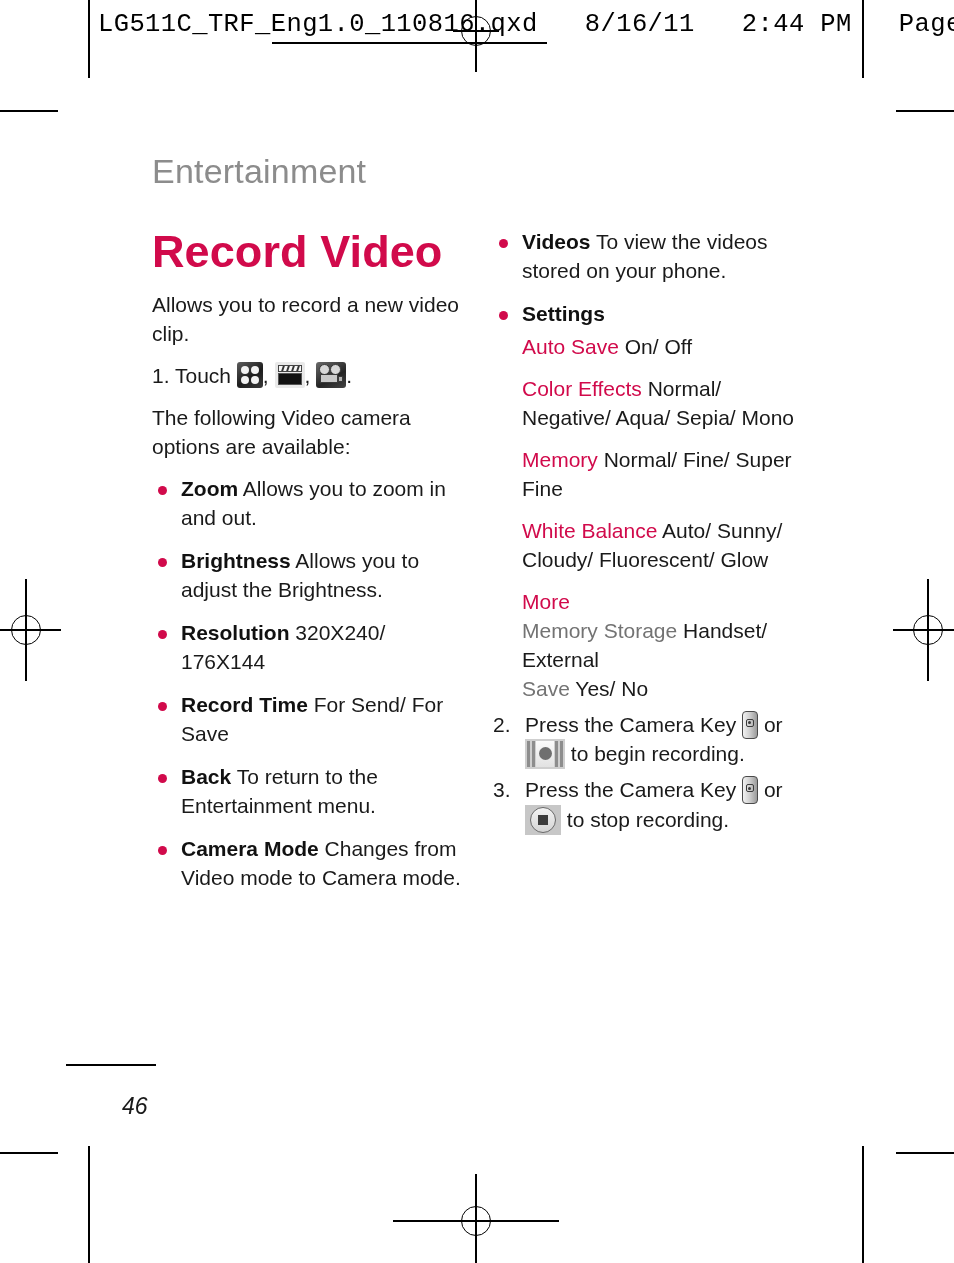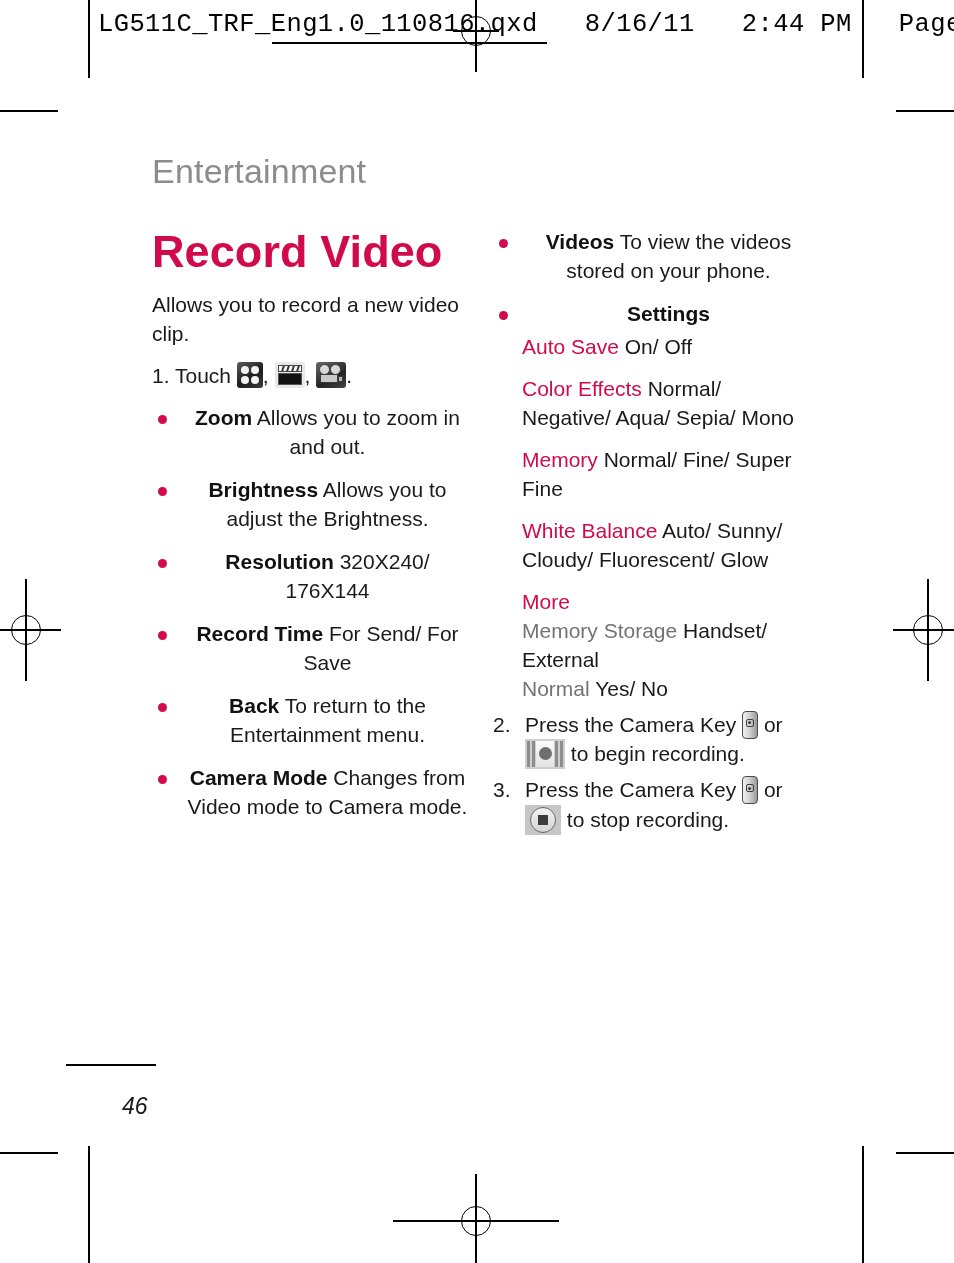--- a/index.html
+++ b/index.html
@@ -116,21 +116,20 @@
     margin: 0 0 13px 0;
     font-size: 21px;
     line-height: 1.38;
     color: #1a1a1a;
   }
 
   ul.bullets {
     list-style: none;
     margin: 0;
     padding: 0;
-    text-align: center;
   }
   ul.bullets > li {
     position: relative;
     padding-left: 29px;
     margin-bottom: 14px;
     font-size: 21px;
     line-height: 1.38;
     color: #1a1a1a;
   }
   ul.bullets > li::before {
@@ -413,20 +412,21 @@
 
     <p class="para">
       <span>1. Touch </span><span class="icn icn-grid"><i></i><i></i><i></i><i></i></span><span>, </span><span class="icn icn-clap"><span class="bar">
             <b></b>
             <b></b>
             <b></b>
             <b></b>
           </span><span class="body"></span></span><span>, </span><span class="icn icn-camcorder"><span class="reel"></span><span class="reel"></span><span class="box"></span><span class="lens"></span></span><span>.</span>
     </p>
 
+    <p class="para">The following Video camera options are available:</p>
 
     <ul class="bullets">
       <li><span class="term">Zoom</span><span> Allows you to zoom in and out.</span></li>
       <li><span class="term">Brightness</span><span> Allows you to adjust the Brightness.</span></li>
       <li><span class="term">Resolution</span><span>  320X240/ 176X144</span></li>
       <li><span class="term">Record Time</span><span>  For Send/ For Save</span></li>
       <li><span class="term">Back</span><span> To return to the Entertainment menu.</span></li>
       <li><span class="term">Camera Mode</span><span>  Changes from Video mode to Camera mode.</span></li>
     </ul>
   </div>
@@ -439,21 +439,21 @@
     </ul>
 
     <ul class="sub-list">
       <li><span class="sub-label">Auto Save</span><span>  On/ Off</span></li>
       <li><span class="sub-label">Color Effects</span><span>  Normal/ Negative/ Aqua/ Sepia/ Mono</span></li>
       <li><span class="sub-label">Memory</span><span>  Normal/ Fine/ Super Fine</span></li>
       <li><span class="sub-label">White Balance</span><span>  Auto/ Sunny/ Cloudy/ Fluorescent/ Glow</span></li>
       <li class="tight">
         <div class="sub-label">More</div>
         <div><span class="sub-label-bold">Memory Storage</span><span>  Handset/ External</span></div>
-        <div><span class="sub-label-bold">Normal</span><span>  Yes/ No</span></div>
+        <div><span class="sub-label-bold">Save</span><span>  Yes/ No</span></div>
       </li>
     </ul>
 
     <ol class="steps">
       <li>
         <span class="num">2.</span><span> Press the Camera Key </span><span class="icn icn-camkey"><span class="g"></span></span><span>  or </span><span class="icn icn-record"><span class="side l1"></span><span class="side l2"></span><span class="plate"></span><span class="dot"></span><span class="side r1"></span><span class="side r2"></span></span><span>  to begin recording.</span>
       </li>
       <li>
         <span class="num">3.</span><span> Press the Camera Key </span><span class="icn icn-camkey"><span class="g"></span></span><span>  or </span><span class="icn icn-stop"><span class="ring"></span><span class="sq"></span></span><span>  to stop recording.</span>
       </li>

